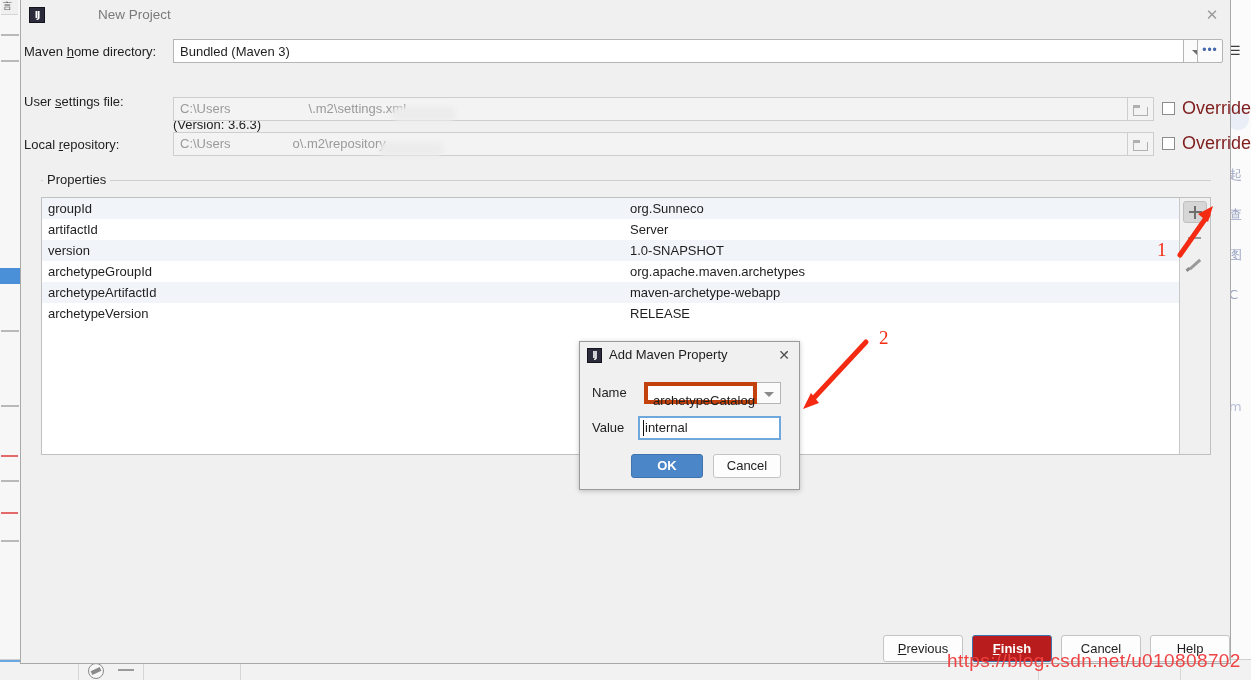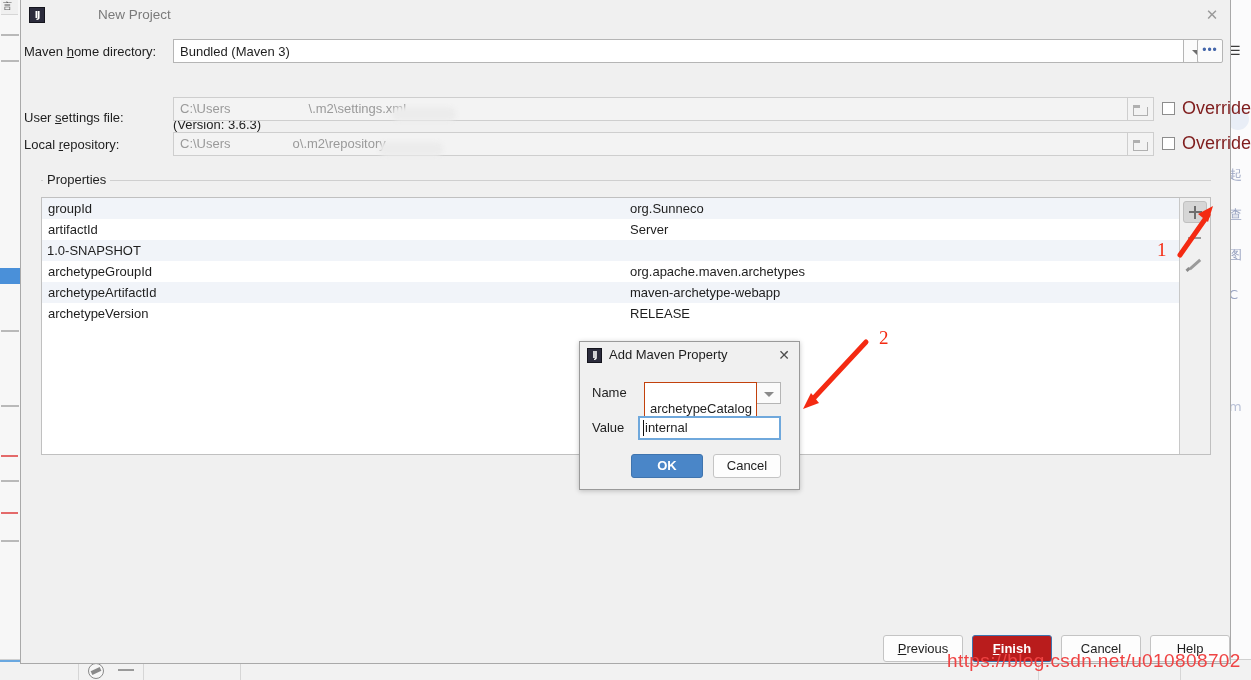--- a/index.html
+++ b/index.html
@@ -122,22 +122,22 @@
     background:#f0f0f0;border:1px solid #9a9a9a;box-sizing:border-box;
     box-shadow:0 1px 5px rgba(0,0,0,.22);z-index:20;
   }
   #sub-title{position:relative;height:28px;}
   #sub-ico{position:absolute;left:7px;top:6px;width:15px;height:15px;background:#2b2b3c;border:1px solid #14141c;box-sizing:border-box;}
   #sub-ico span{display:block;color:#fff;font-size:8px;font-weight:bold;line-height:13px;text-align:center;letter-spacing:-1px;font-family:"DejaVu Sans",sans-serif;}
   #sub-title-text{position:absolute;left:29px;top:5px;font-size:13px;color:#1e1e1e;}
   #sub-close{position:absolute;right:6px;top:4px;width:18px;height:18px;text-align:center;line-height:18px;font-size:14px;color:#4d4d4d;}
   .sub-lbl{position:absolute;font-size:13px;color:#1e1e1e;}
   #sub-name-field{
-    position:absolute;left:64px;top:40px;width:113px;height:32px;box-sizing:border-box;
-    background:#fff;border:1px solid #c2410c;font-size:13px;padding:18px 5px;color:#1e1e1e;
+    position:absolute;left:64px;top:40px;width:113px;height:22px;box-sizing:border-box;
+    background:#fff;border:4px solid #c2410c;font-size:13px;padding:7px 5px;color:#1e1e1e;
   }
   #sub-name-arrow{
     position:absolute;left:177px;top:40px;width:24px;height:22px;box-sizing:border-box;
     background:#fbfbfb;border:1px solid #b5b5b5;border-left:none;
   }
   #sub-name-arrow:after{content:"";position:absolute;left:7px;top:9px;border-left:5px solid transparent;border-right:5px solid transparent;border-top:5px solid #8a8a8a;}
   #sub-value-field{
     position:absolute;left:58px;top:74px;width:143px;height:24px;box-sizing:border-box;
     background:#fff;border:2px solid #6fa8dc;font-size:13px;padding:2px 5px;color:#1e1e1e;
   }
@@ -207,21 +207,21 @@
     <div id="title-close">✕</div>
   </div>
 
   <div class="flabel" style="left:3px;top:44px;">Maven <u>h</u>ome directory:</div>
   <input class="tfield" style="left: 152px; top: 39px; width: 1011px;" value="Bundled (Maven 3)">
   <div class="combo-arrow" style="left:1163px;top:39px;"></div>
   <div class="ellipsis-btn" style="left:1176px;top:39px;">•••</div>
 
   <div class="version-note" style="left:152px;top:73px;margin-top:44px;">(Version: 3.6.3)</div>
 
-  <div class="flabel" style="left:3px;top:110px;">User <u>s</u>ettings file:</div>
+  <div class="flabel" style="left:3px;top:94px;">User <u>s</u>ettings file:</div>
   <div class="tfield readonly" style="left:152px;top:97px;width:955px;">
     <span>C:\Users</span><span style="display:inline-block;width:78px;"></span><span>\.m2\settings.xml</span>
   <div style="position: absolute; left: 218px; top: 9px; width: 64px; height: 14px; background: rgb(236, 236, 236); border-radius: 7px; filter: blur(2px);"></div></div>
   <div class="folder-btn" style="left:1107px;top:97px;">
     <div class="folder-ico"></div>
   </div>
   <div class="cbox-wrap" style="left:1141px;top:98px;">
     <span class="cbox"></span>
     <span class="cbox-label">Override</span>
   </div>
@@ -245,20 +245,21 @@
     <div id="table">
         <div class="trow odd">
           <div class="tcell-k">groupId</div>
           <div class="tcell-v">org.Sunneco</div>
         </div>
         <div class="trow even">
           <div class="tcell-k">artifactId</div>
           <div class="tcell-v">Server</div>
         </div>
         <div class="trow odd">
+          <div class="tcell-k">version</div>
           <div class="tcell-v">1.0-SNAPSHOT</div>
         </div>
         <div class="trow even">
           <div class="tcell-k">archetypeGroupId</div>
           <div class="tcell-v">org.apache.maven.archetypes</div>
         </div>
         <div class="trow odd">
           <div class="tcell-k">archetypeArtifactId</div>
           <div class="tcell-v">maven-archetype-webapp</div>
         </div>

